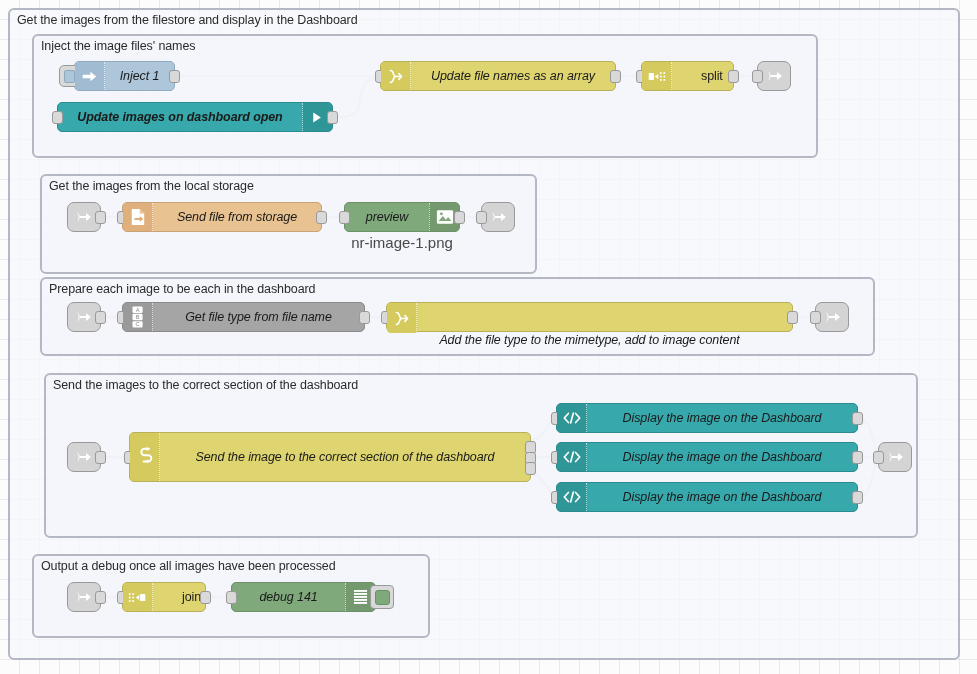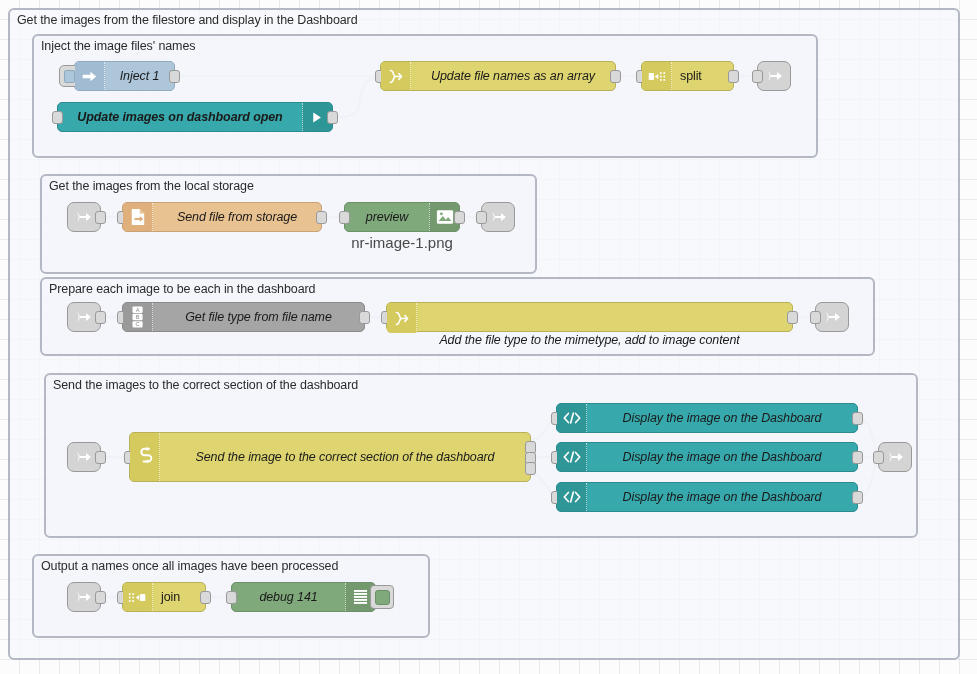--- a/index.html
+++ b/index.html
@@ -70,21 +70,21 @@
     display: flex;
     align-items: center;
     justify-content: center;
     padding: 0 12px;
     font-size: 12.5px;
     font-style: italic;
     color: #1a1a1a;
     white-space: nowrap;
     letter-spacing: -0.1px;
   }
-  .node .lbl.plain { font-style: normal; justify-content: flex-start; padding-left: 8px; }
+  .node .lbl.plain { font-style: normal; justify-content: flex-start; padding-left: 29px; }
   .node.yellow { background: #dfd570; border-color: #b9b05a; }
   .node.yellow .ico { background: #d5ca5e; }
   .node.teal   { background: #37a8ab; border-color: #2c8b8e; }
   .node.teal .ico { background: #2f9698; }
   .node.green  { background: #7fa87b; border-color: #6b9168; }
   .node.green .ico { background: #74996f; }
   .node.orange { background: #e8c291; border-color: #c9a277; }
   .node.orange .ico { background: #dfb07b; }
   .node.grey   { background: #a5a5a5; border-color: #8a8a8a; }
   .node.grey .ico { background: #9a9a9a; }
@@ -430,21 +430,21 @@
 
   <div class="linknode" style="left:878px; top:442px;">
     <div class="port in"></div>
     <svg width="20" height="20" viewBox="0 0 20 20">
       <path d="M4 5 a6 6 0 0 1 0 10 a9 9 0 0 0 0 -10 Z" fill="#fff"></path>
       <path d="M7 9 h6 V6 l5 4 l-5 4 v-3 H7 Z" fill="#fff"></path>
     </svg>
   </div>
 
   <div class="group" style="left:32px; top:554px; width:398px; height:84px;">
-    <span class="group-label">Output a names once all images have been processed</span>
+    <span class="group-label">Output a debug once all images have been processed</span>
   </div>
 
   <div class="linknode" style="left:67px; top:582px;">
     <svg width="20" height="20" viewBox="0 0 20 20">
       <path d="M3 5 a6 6 0 0 1 0 10 a9 9 0 0 0 0 -10 Z" fill="#fff"></path>
       <path d="M6 9 h6 V6 l5 4 l-5 4 v-3 H6 Z" fill="#fff"></path>
     </svg>
     <div class="port out"></div>
   </div>
 

